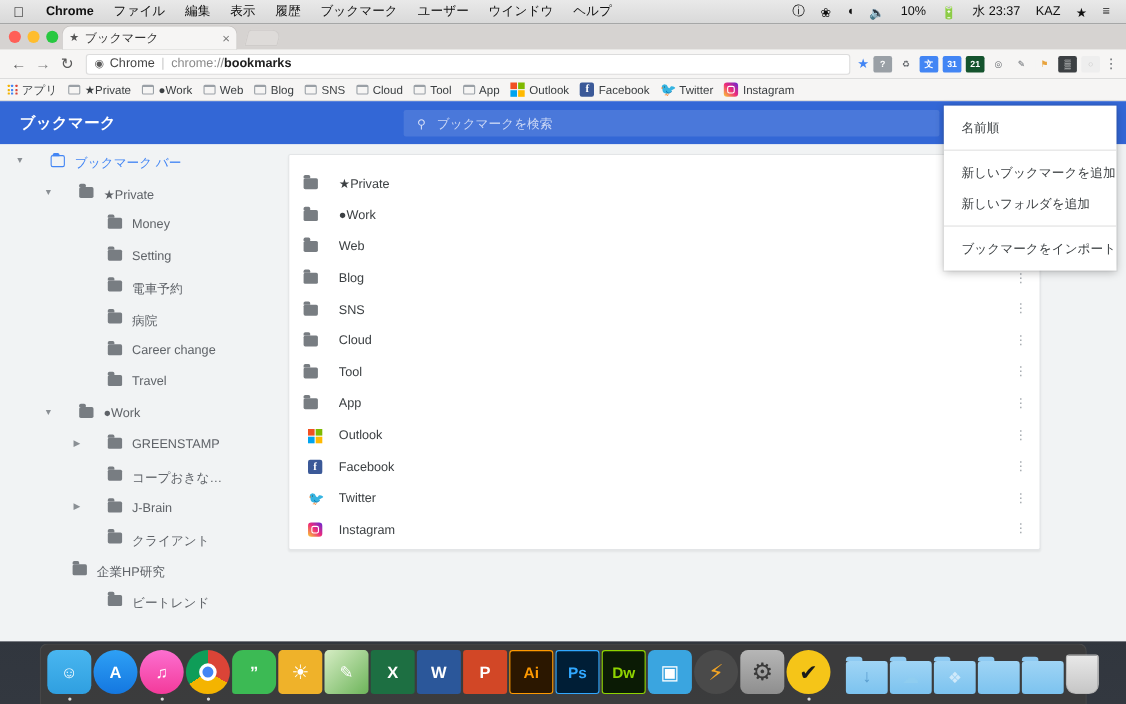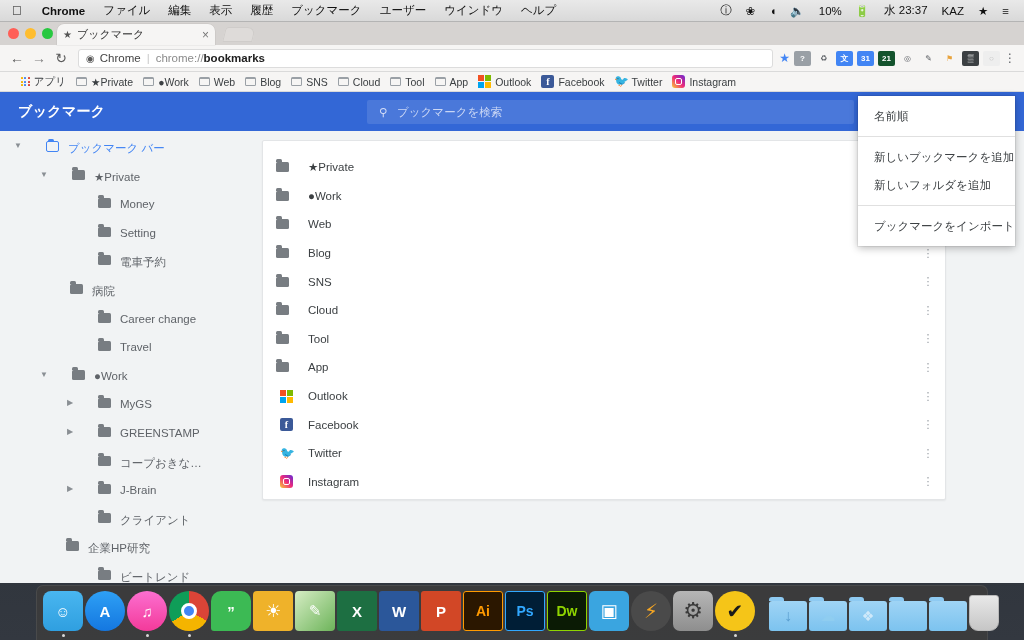--- a/index.html
+++ b/index.html
@@ -72,21 +72,21 @@
   .omnibox .host { color: #202020; font-weight: bold; }
   .omnibox .sep { color: #c8c8c8; margin: 0 6px; }
   .star { color: #4285f4; font-size: 12px; margin-right: 2px; }
   .ext { width: 17px; height: 15px; margin: 0 2px; border-radius: 2px;
          display: flex; align-items: center; justify-content: center;
          font-size: 8px; color: #fff; font-weight: bold; }
   .kebab { width: 16px; text-align: center; color: #5f6368; font-size: 12px; letter-spacing: 0; }
 
   .bookbar {
     height: 20px; background: #f6f5f4; display: flex; align-items: center;
-    padding: 0 16px; font-size: 10.5px; color: #3c4043; border-bottom: 1px solid #dadada;
+    padding: 0 2px; font-size: 10.5px; color: #3c4043; border-bottom: 1px solid #dadada;
   }
   .bb-item { display: flex; align-items: center; padding: 0 5px; white-space: nowrap; }
   .bb-item .bicon { margin-right: 4px; display: flex; align-items: center; }
   .folder-sm {
     width: 11px; height: 9px; border: 1.2px solid #9aa0a6; border-radius: 1.5px;
     border-top-width: 2.6px; position: relative;
   }
   .apps-grid { display: grid; grid-template-columns: repeat(3,2px); grid-template-rows: repeat(3,2px); gap: 1.4px; }
   .apps-grid i { background: #9aa0a6; border-radius: 0.5px; display: block; width: 2px; height: 2px; }
   .apps-grid i:nth-child(3n+1) { background: #f4b400; }
@@ -384,44 +384,39 @@
           <div class="tree-row" style="padding-left:64px">
             <span class="arrow none"></span>
             <span class="fold" style="margin-left:22px"></span>
             <span>Setting</span>
           </div>
           <div class="tree-row" style="padding-left:64px">
             <span class="arrow none"></span>
             <span class="fold" style="margin-left:22px"></span>
             <span>電車予約</span>
           </div>
-          <div class="tree-row" style="padding-left:36px">
+          <div class="tree-row" style="padding-left:64px">
             <span class="arrow none"></span>
             <span class="fold" style="margin-left:22px"></span>
             <span>病院</span>
           </div>
           <div class="tree-row" style="padding-left:64px">
             <span class="arrow none"></span>
             <span class="fold" style="margin-left:22px"></span>
             <span>Career change</span>
           </div>
           <div class="tree-row" style="padding-left:64px">
             <span class="arrow none"></span>
             <span class="fold" style="margin-left:22px"></span>
             <span>Travel</span>
           </div>
           <div class="tree-row" style="padding-left:38px">
             <span class="arrow down"></span>
             <span class="fold" style="margin-left:22px"></span>
             <span>●Work</span>
-          </div>
-          <div class="tree-row" style="padding-left:64px">
-            <span class="arrow right"></span>
-            <span class="fold" style="margin-left:22px"></span>
-            <span>MyGS</span>
           </div>
           <div class="tree-row" style="padding-left:64px">
             <span class="arrow right"></span>
             <span class="fold" style="margin-left:22px"></span>
             <span>GREENSTAMP</span>
           </div>
           <div class="tree-row" style="padding-left:64px">
             <span class="arrow none"></span>
             <span class="fold" style="margin-left:22px"></span>
             <span>コープおきな…</span>

